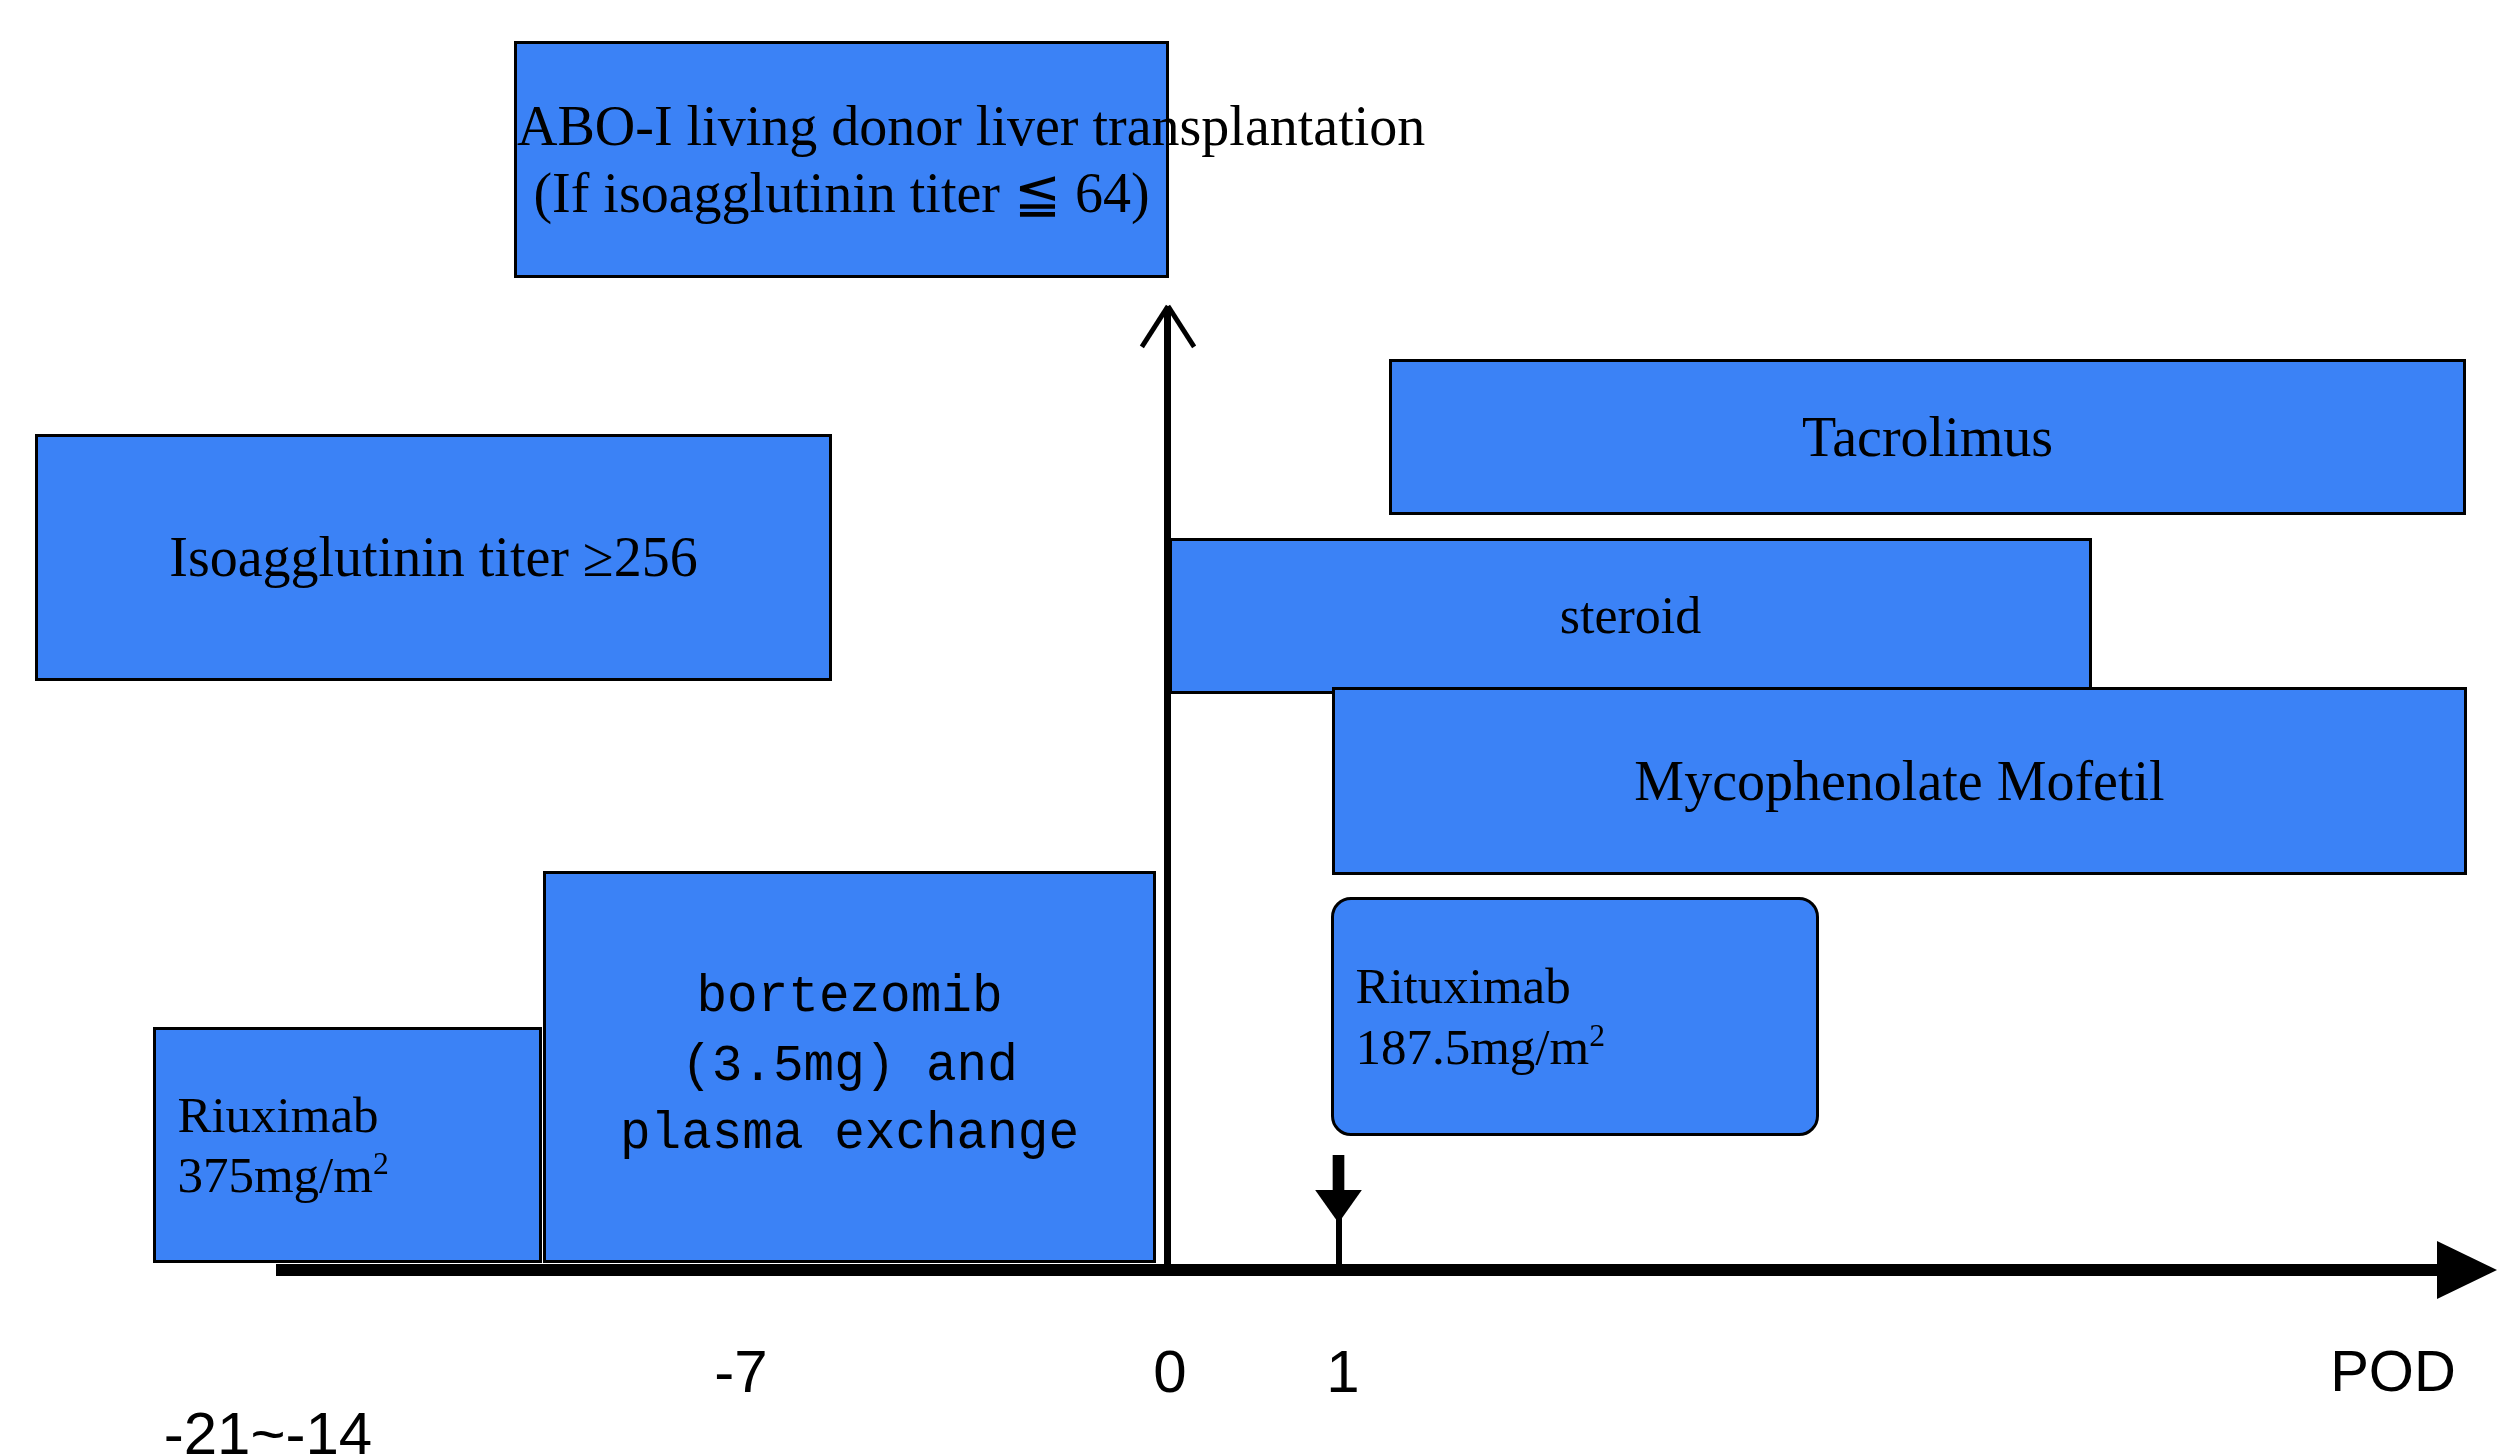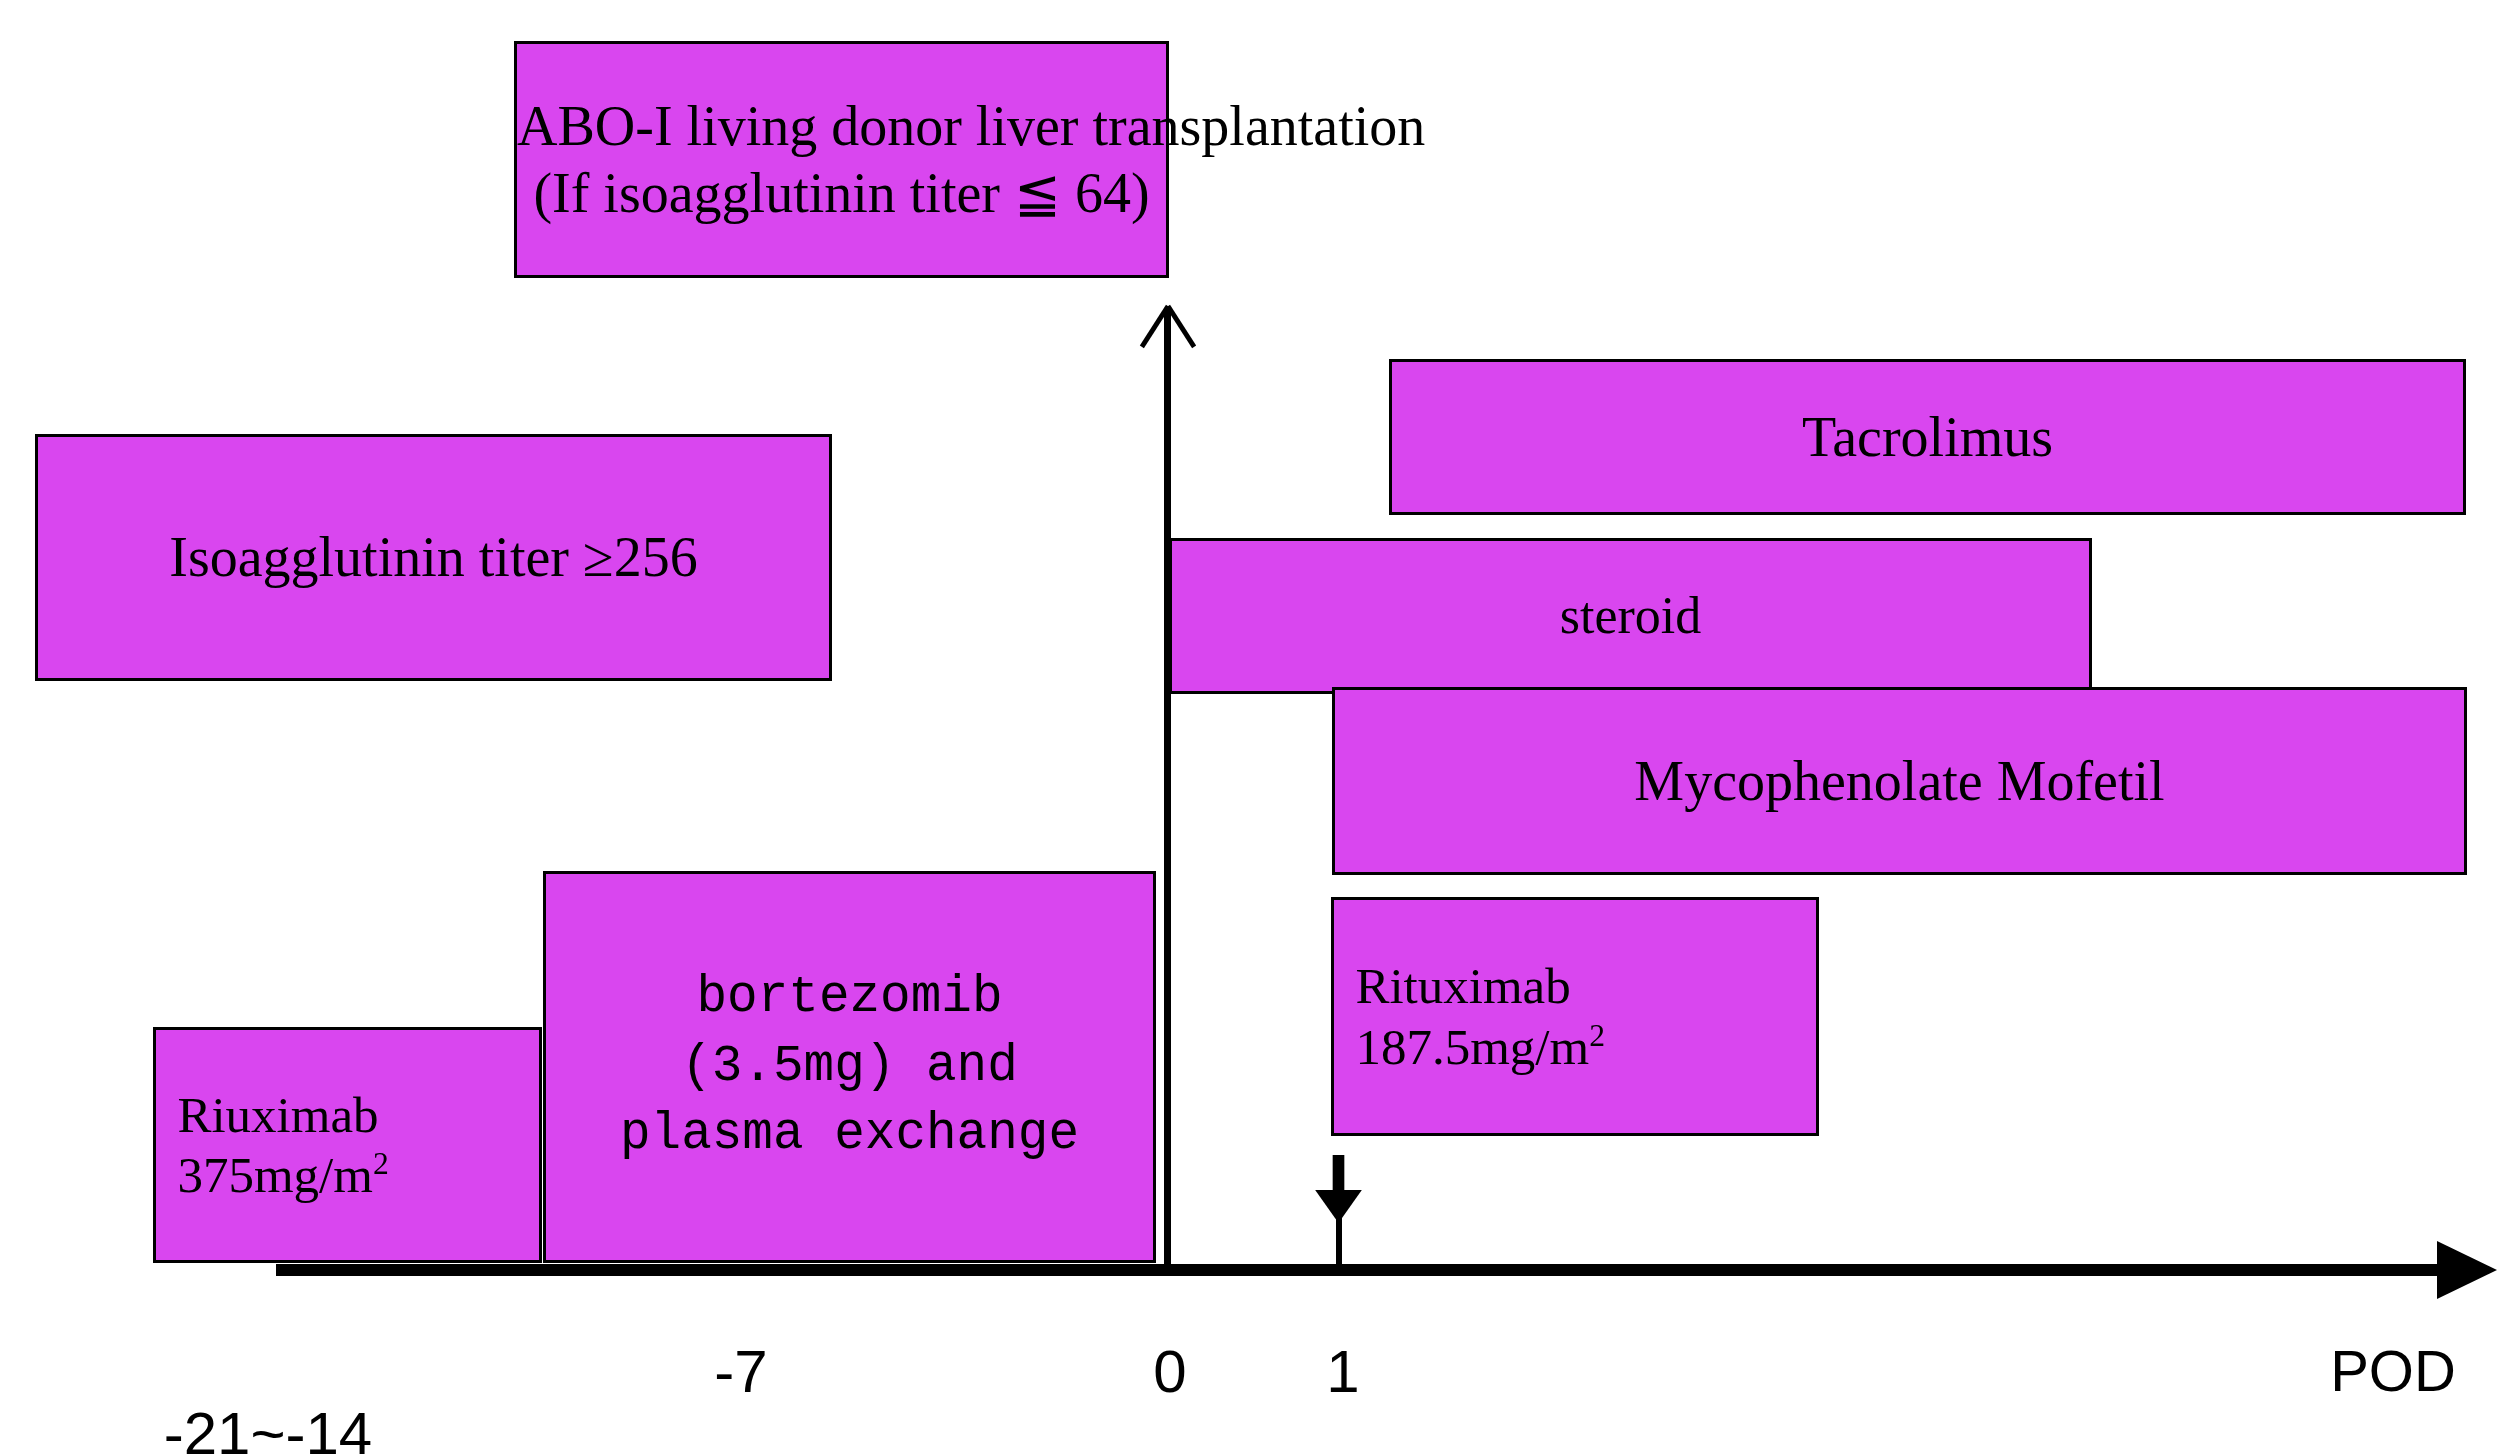--- a/index.html
+++ b/index.html
@@ -15,21 +15,21 @@
     overflow: hidden;
     font-family: "Liberation Serif", serif;
     color: #000000;
   }
 
   
   .box {
     position: absolute;
     box-sizing: border-box;
     border: 3.9px solid #000000;
-    background: #d946ef;
+    background: #3b82f6;
     display: flex;
     align-items: center;
     justify-content: flex-start;
     text-align: center;
     line-height: 1.18;
     font-family: "Liberation Serif", serif;
     z-index: 3;
   }
   .box .lines { width: 100%; }
   .box .ln { display: block; white-space: nowrap; }
@@ -60,20 +60,21 @@
     left: 1169px; top: 538px; width: 923px; height: 156px;
     font-size: 52px;
   }
   #box-mmf {
     left: 1332px; top: 687px; width: 1135px; height: 188px;
     font-size: 56px;
   }
   #box-rituximab {
     left: 1331px; top: 897px; width: 488px; height: 239px;
     font-size: 51px;
+    border-radius: 20px;
   }
   #box-riuximab {
     left: 133px; top: 1027px; width: 389px; height: 236px;
     font-size: 51px;
     margin-left: 20px;
   }
   #box-bortezomib {
     left: 543px; top: 871px; width: 613px; height: 392px;
     font-size: 51px;
     line-height: 1.35;

